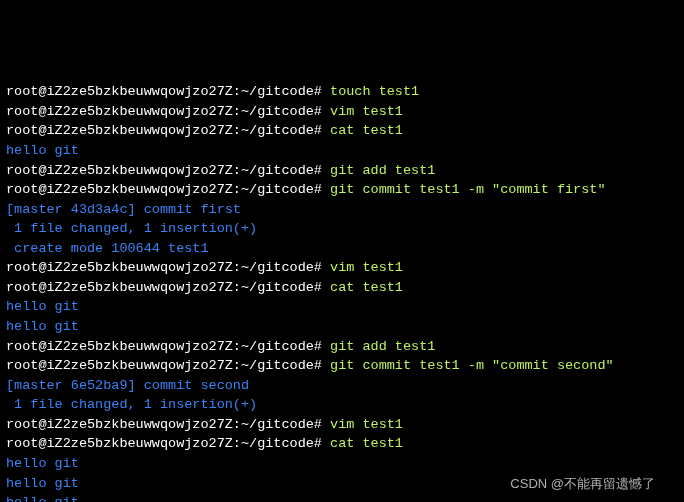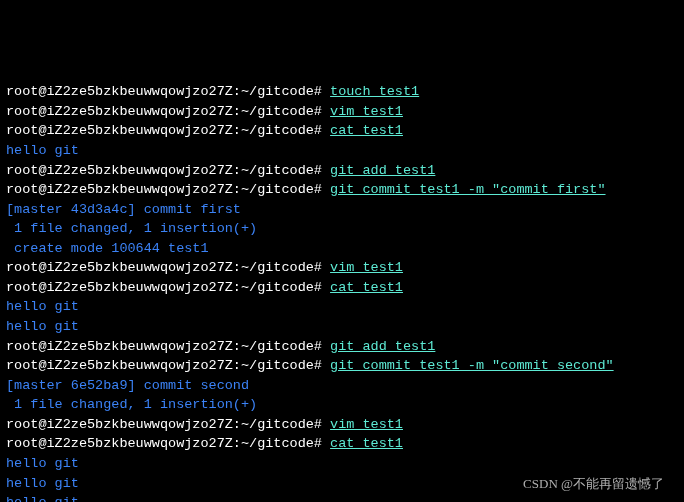--- a/index.html
+++ b/index.html
@@ -21,32 +21,31 @@
       white-space: pre;
     }
     .line {
       white-space: pre;
     }
     .prompt-host {
       color: #ffffff;
       margin-top: 26px;
     }
     .command {
-      color: #5eead4;
-      text-decoration: underline;
+      color: #bef264;
     }
     .output {
       color: #3b82f6;
     }
     .watermark {
       position: absolute;
-      right: 20px;
+      right: 29px;
       bottom: 8px;
       color: #cdcdcd;
-      font-family: Liberation Serif, serif;
+      font-family: Liberation Sans, sans-serif;
       font-size: 13px;
       opacity: 0.85;
       white-space: nowrap;
     }
   </style>
 </head>
 <body>
 
 
 

